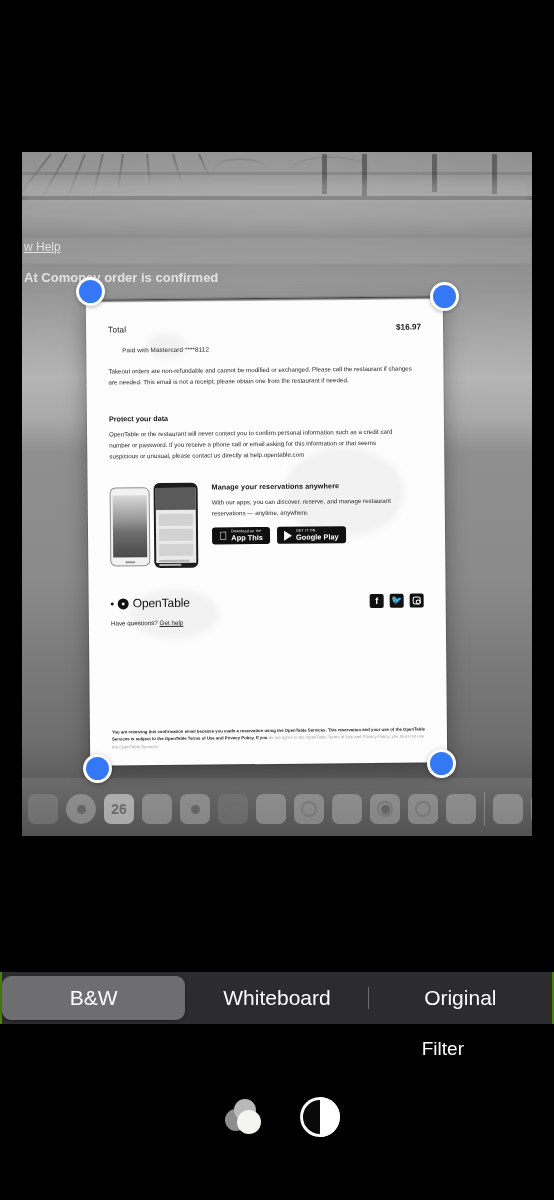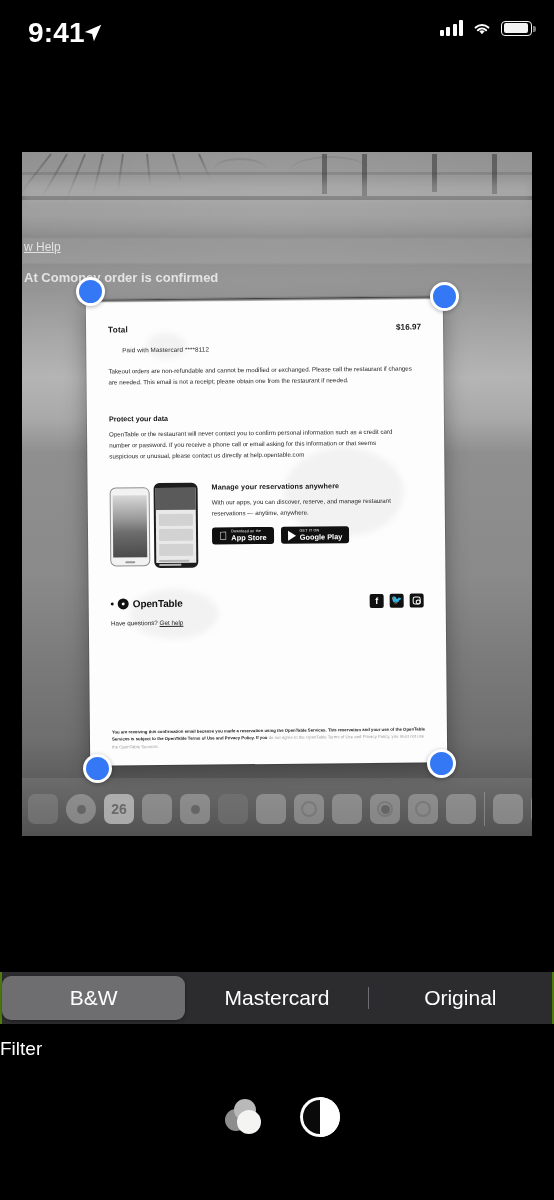--- a/index.html
+++ b/index.html
@@ -67,21 +67,21 @@
     background:#fdfdfd;
     transform: rotate(-0.55deg);
     box-shadow:0 0 0 1px rgba(0,0,0,.12), 0 8px 22px rgba(0,0,0,.35);
   }
   .doc-inner { position:absolute; inset:0; padding:18px 22px 0 22px; }
   .doc::before { content:""; position:absolute; left:0; right:0; top:0; height:3px;
     background:linear-gradient(180deg,#2b2b2b,#cfcfcf); }
   .speck { position:absolute; background:rgba(0,0,0,.045); filter:blur(3px); border-radius:50%; }
 
   .d-row { display:flex; justify-content:space-between; align-items:baseline; margin-top:8px; }
-  .d-total { font-size:8.2px; font-weight:700; color:#1b1b1b; letter-spacing:.2px; }
+  .d-total { font-size:8.2px; font-weight:400; color:#1b1b1b; letter-spacing:.2px; }
   .d-amt { font-size:8.2px; font-weight:700; color:#1b1b1b; }
   .d-paid { margin-top:12px; margin-left:14px; font-size:6.3px; color:#2a2a2a; letter-spacing:.1px; }
   .d-para { margin-top:13px; font-size:6.2px; line-height:1.72; color:#262626; width:97%; }
   .d-h2 { margin-top:27px; font-size:7.2px; font-weight:700; color:#121212; }
   .d-para2 { margin-top:5px; font-size:6.2px; line-height:1.78; color:#262626; width:95%; }
 
   .promo { margin-top:22px; display:flex; gap:12px; align-items:flex-start; }
   .phones { position:relative; width:90px; height:85px; flex:0 0 auto; }
   .ph { position:absolute; border-radius:6px; }
   .ph-l { left:0; top:4px; width:40px; height:79px; background:#f2f2f2; border:1.2px solid #8e8e8e; }
@@ -102,42 +102,42 @@
   .badge .txt { color:#fff; line-height:1.08; }
   .badge .t1 { font-size:3.6px; letter-spacing:.2px; display:block; }
   .badge .t2 { font-size:7.4px; font-weight:700; display:block; }
   .tri { width:0; height:0; border-left:8px solid #fff; border-top:5px solid transparent; border-bottom:5px solid transparent; }
 
   .footrow { margin-top:28px; display:flex; justify-content:space-between; align-items:center; }
   .ot-logo { display:flex; align-items:center; gap:4px; }
   .ot-dot { width:3px; height:3px; background:#111; border-radius:50%; }
   .ot-circ { width:11px; height:11px; background:#111; border-radius:50%; position:relative; }
   .ot-circ::after { content:""; position:absolute; left:3.6px; top:3.6px; width:3.8px; height:3.8px; background:#fff; border-radius:50%; }
-  .ot-name { font-size:10px; font-weight:700; color:#111; letter-spacing:-.1px; }
+  .ot-name { font-size:12px; font-weight:400; color:#111; letter-spacing:-.1px; }
   .socials { display:flex; gap:6px; }
   .soc { width:14px; height:14px; background:#111; border-radius:2px; display:flex; align-items:center; justify-content:center; color:#fff; font-size:9px; font-weight:700; }
   .soc .ig { width:8px; height:8px; border:1.4px solid #fff; border-radius:2.4px; position:relative; }
   .soc .ig::after { content:""; position:absolute; left:1.6px; top:1.6px; width:3px; height:3px; border:1.2px solid #fff; border-radius:50%; }
   .helpline { margin-top:9px; font-size:6.3px; color:#242424; }
   .helpline u { text-decoration:underline; }
 
   .fineprint { position:absolute; left:22px; right:20px; bottom:14px; font-size:4.3px; line-height:1.82; color:#1d1d1d; font-weight:700; }
   .fineprint .fade { color:#9c9c9c; font-weight:400; }
 
   
   .handle { position:absolute; width:29px; height:29px; border-radius:50%; background:#3478f6; border:3px solid #fff; box-shadow:0 1px 4px rgba(0,0,0,.3); }
 
   
   .segwrap { position:absolute; left:0; top:972px; width:554px; height:52px; background:#4d7c0f; }
   .seg { position:absolute; left:2px; top:0; width:550px; height:52px; background:#2c2c2e; display:flex; align-items:center; }
   .seg-item { flex:1; height:44px; display:flex; align-items:center; justify-content:center;
     color:#fff; font-size:21px; position:relative; }
   .seg-item.sel { background:#6e6e70; border-radius:9px; box-shadow:0 1px 3px rgba(0,0,0,.4); }
   .seg-div { position:absolute; right:0; top:11px; width:1px; height:22px; background:rgba(235,235,245,.35); }
-  .seg-label { position:absolute; left:0; top:1038px; width:464px; text-align:left; color:#fff; font-size:19px; }
+  .seg-label { position:absolute; left:0; top:1038px; width:464px; text-align:right; color:#fff; font-size:19px; }
 
   
   .bottombar { position:absolute; left:0; top:1090px; width:554px; height:110px; }
   .btn-cancel { position:absolute; left:22px; top:12px; color:#fff; font-size:23px; }
   .btn-done { position:absolute; right:22px; top:12px; color:#8a8a8a; font-size:23px; }
   .icon-filter { position:absolute; left:221px; top:1096px; width:44px; height:44px; }
   .icon-filter i { position:absolute; border-radius:50%; display:block; }
   .f1 { left:4px; top:13px; width:22px; height:22px; background:#8d8d8d; }
   .f2 { left:13px; top:3px; width:22px; height:22px; background:#b9b9b9; }
   .f3 { left:16px; top:14px; width:24px; height:24px; background:#f4f4f2; }
@@ -145,42 +145,20 @@
     border-radius:50%; background:#fff; overflow:hidden; }
   .icon-contrast i { position:absolute; left:0; top:0; width:50%; height:100%; background:#0a0a0a; }
   .icon-contrast::after { content:""; position:absolute; inset:0; border-radius:50%; border:3px solid #fff; }
   .home-ind { position:absolute; left:50%; bottom:9px; margin-left:-93px; width:186px; height:6px; background:#fff; border-radius:3px; }
 </style>
 </head>
 <body>
 
 <div id="app">
 
-  <div class="statusbar">
-    <div class="sb-time">9:41</div>
-    <svg class="sb-loc" viewBox="0 0 24 24">
-      <path d="M21 3 L3 11 L11 13 L13 21 Z" fill="#fff"></path>
-    </svg>
-    <div class="sb-right">
-      <div class="sig">
-          <i></i>
-          <i></i>
-          <i></i>
-          <i></i>
-        </div>
-      <svg width="20" height="15" viewBox="0 0 20 15">
-        <path d="M10 13.2 L7.4 10.2 A4.2 4.2 0 0 1 12.6 10.2 Z" fill="#fff"></path>
-        <path d="M3.6 6.6 A9.5 9.5 0 0 1 16.4 6.6" stroke="#fff" stroke-width="2" fill="none" stroke-linecap="round"></path>
-        <path d="M5.9 9.2 A6 6 0 0 1 14.1 9.2" stroke="#fff" stroke-width="2" fill="none" stroke-linecap="round"></path>
-      </svg>
-      <div class="batt">
-          <i></i>
-        </div>
-    </div>
-  </div>
 
   <div class="scanarea">
     <div class="bg-photo">
       <div class="frond" style="left:28px; transform:rotate(38deg);"></div>
       <div class="frond" style="left:44px; transform:rotate(30deg);"></div>
       <div class="frond" style="left:62px; transform:rotate(22deg);"></div>
       <div class="frond" style="left:80px; transform:rotate(14deg); height:44px;"></div>
       <div class="frond" style="left:100px; transform:rotate(8deg); height:38px;"></div>
       <div class="frond" style="left:124px; transform:rotate(-6deg); height:34px;"></div>
       <div class="frond" style="left:150px; transform:rotate(-16deg); height:30px;"></div>
@@ -281,21 +259,21 @@
           </div>
         </div>
         <div class="promo-txt">
           <div class="p-h">Manage your reservations anywhere</div>
           <div class="p-b">With our apps, you can discover, reserve, and manage restaurant reservations — anytime, anywhere.</div>
           <div class="badges">
             <div class="badge">
               <span class="glyph"></span>
               <span class="txt">
                 <span class="t1">Download on the</span>
-                <span class="t2">App Store</span>
+                <span class="t2">App This</span>
               </span>
             </div>
             <div class="badge">
               <span class="tri"></span>
               <span class="txt">
                 <span class="t1">GET IT ON</span>
                 <span class="t2">Google Play</span>
               </span>
             </div>
           </div>
@@ -333,21 +311,21 @@
   <div class="handle" style="left:430px; top:282px;"></div>
   <div class="handle" style="left:83px;  top:754px;"></div>
   <div class="handle" style="left:427px; top:749px;"></div>
 
   <div class="segwrap">
     <div class="seg">
       <div class="seg-item sel">
         <span>B&amp;W</span>
       </div>
       <div class="seg-item">
-        <span>Mastercard</span>
+        <span>Whiteboard</span>
         <span class="seg-div"></span>
       </div>
       <div class="seg-item">
         <span>Original</span>
       </div>
     </div>
   </div>
   <div class="seg-label">Filter</div>
 
   <div class="icon-filter">

